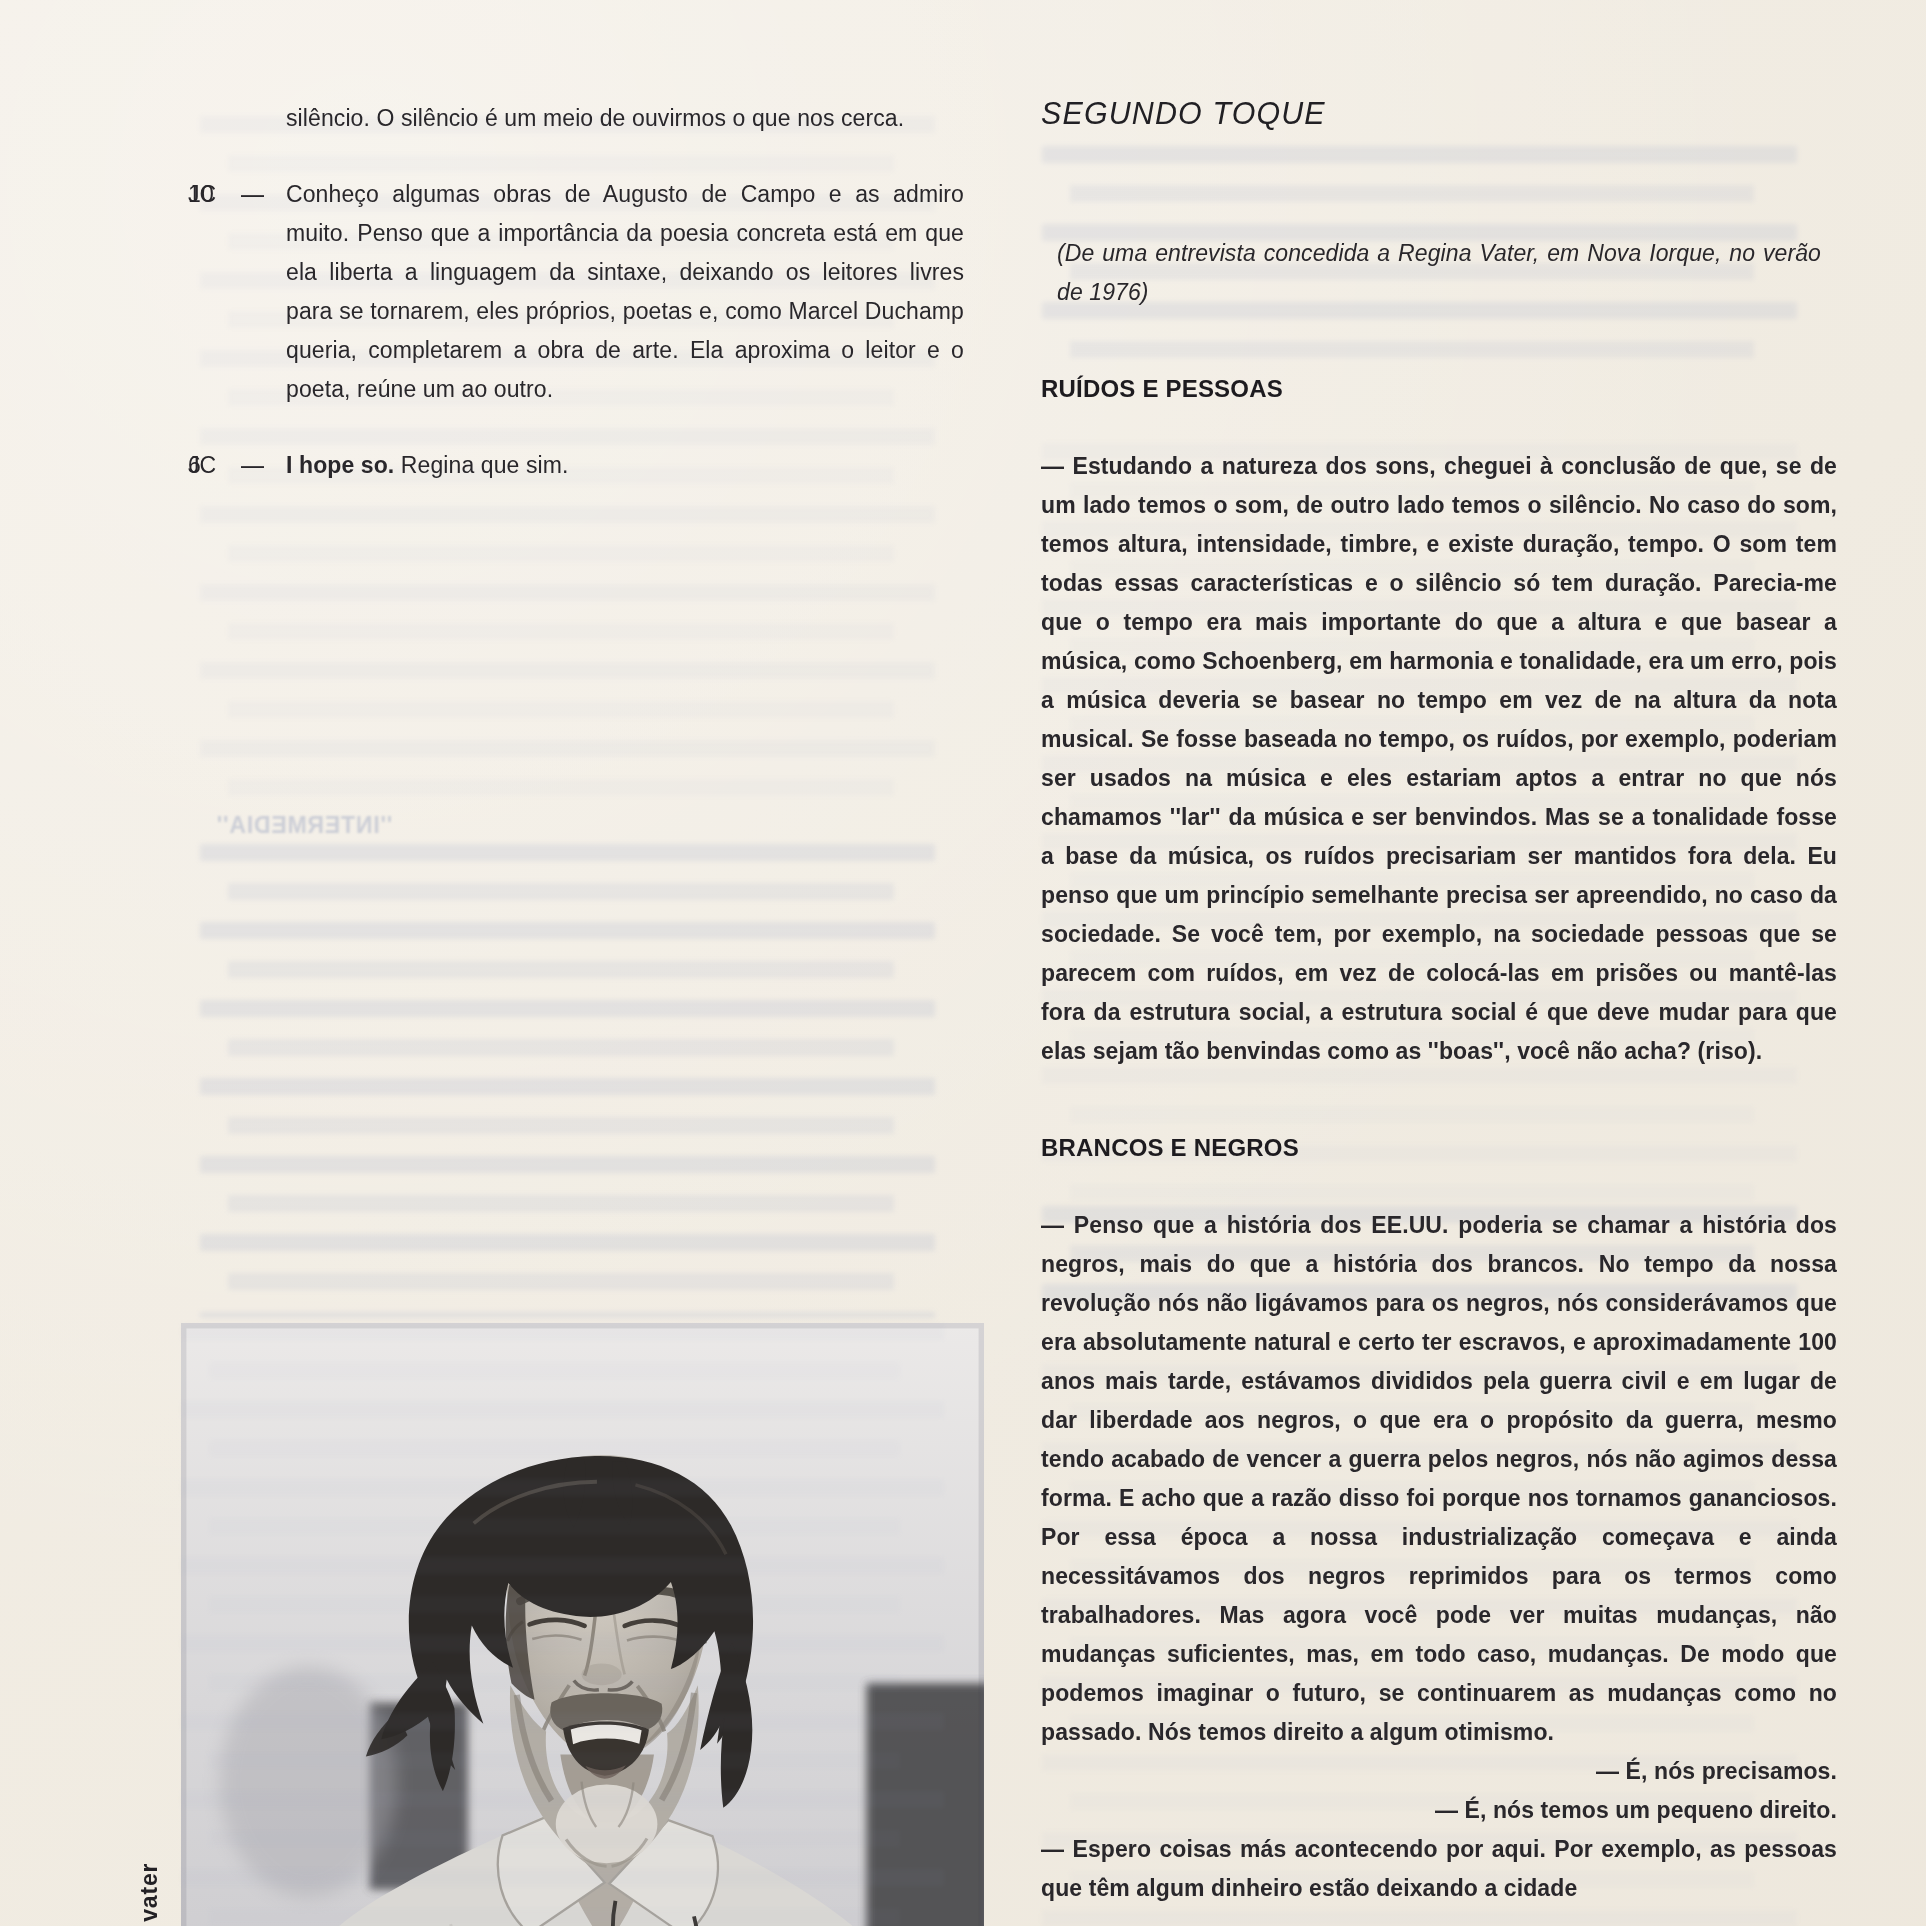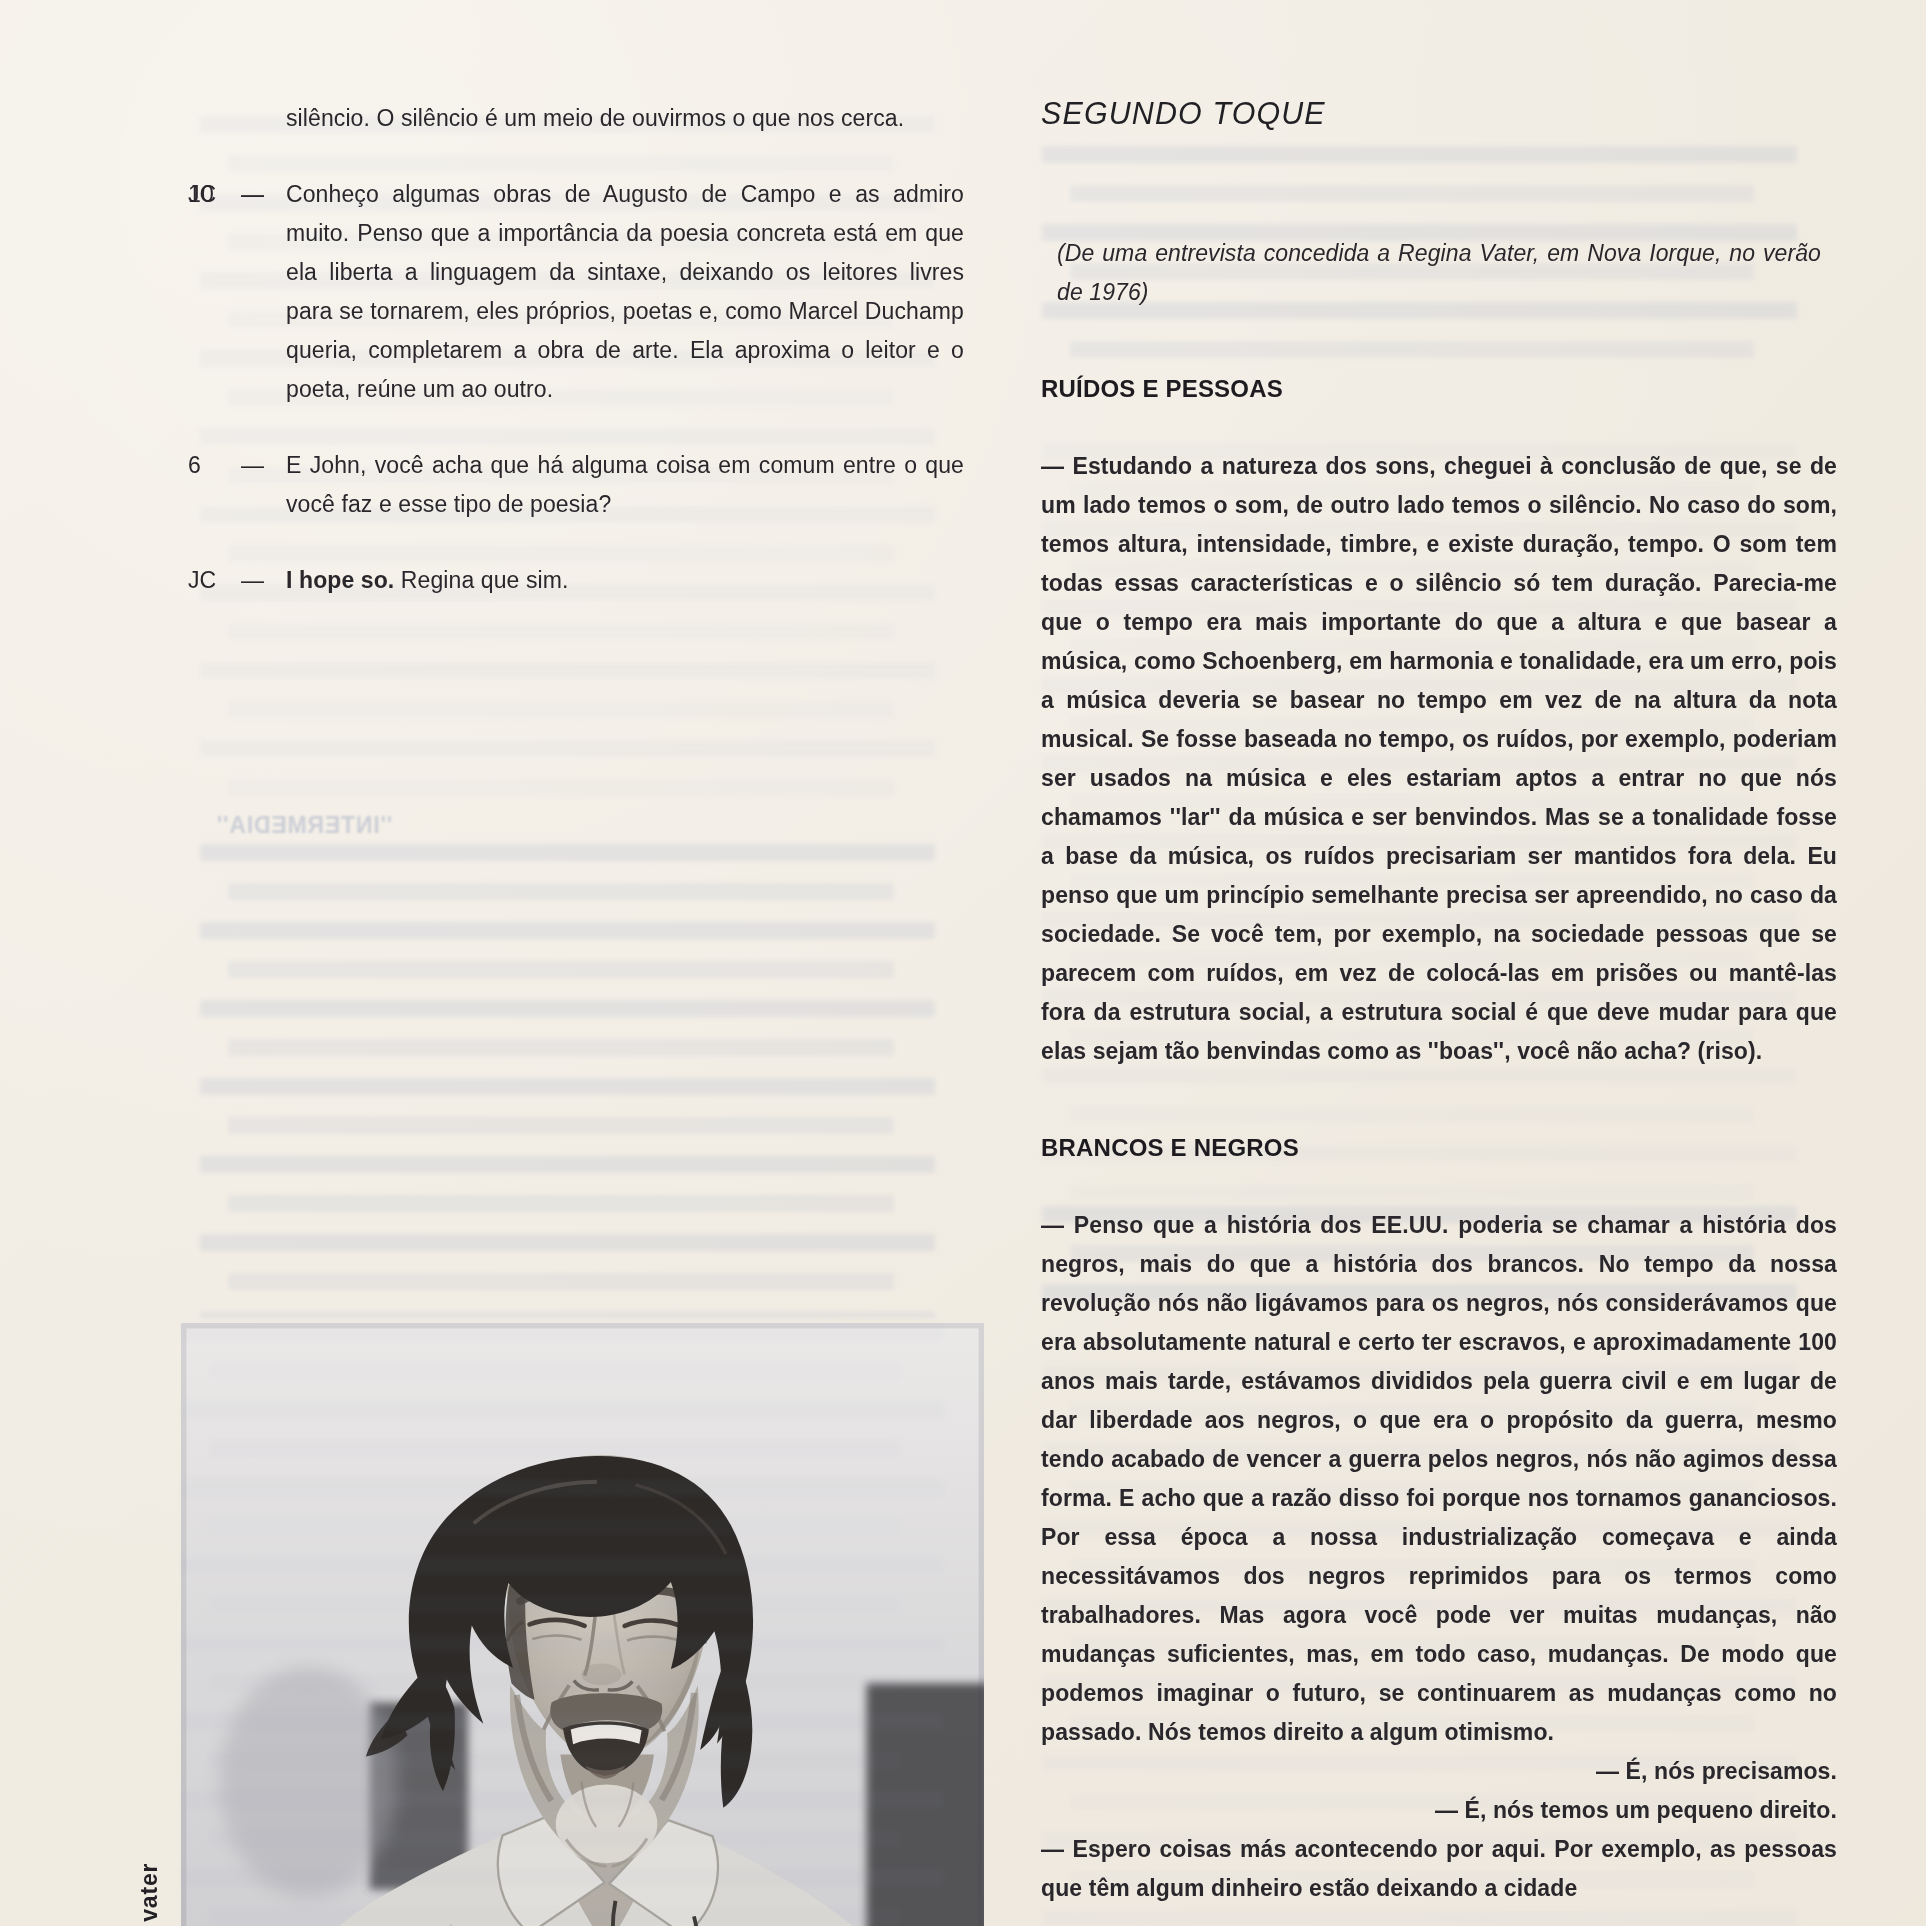--- a/index.html
+++ b/index.html
@@ -194,21 +194,20 @@
       <span class="iv-dash">—</span>
     </div>
     <div class="iv-row">
       <span class="iv-label">JC</span>
       <span class="iv-dash">—</span>
       <span>Conheço algumas obras de Augusto de Campo e as admiro muito. Penso que a importância da poesia concreta está em que ela liberta a linguagem da sintaxe, deixando os leitores livres para se tornarem, eles próprios, poetas e, como Marcel Duchamp queria, completarem a obra de arte. Ela aproxima o leitor e o poeta, reúne um ao outro.</span>
     </div>
     <div class="iv-row">
       <span class="iv-label">6</span>
       <span class="iv-dash">—</span>
-      <span>E John, você acha que há alguma coisa em comum entre o que você faz e esse tipo de poesia?</span>
     </div>
     <div class="iv-row">
       <span class="iv-label">JC</span>
       <span class="iv-dash">—</span>
       <span class="iv-bold">I hope so.</span><span> Regina que sim.</span>
     </div>
   </section>
 
   <section class="col-right">
     <h1 class="title">SEGUNDO TOQUE</h1>

